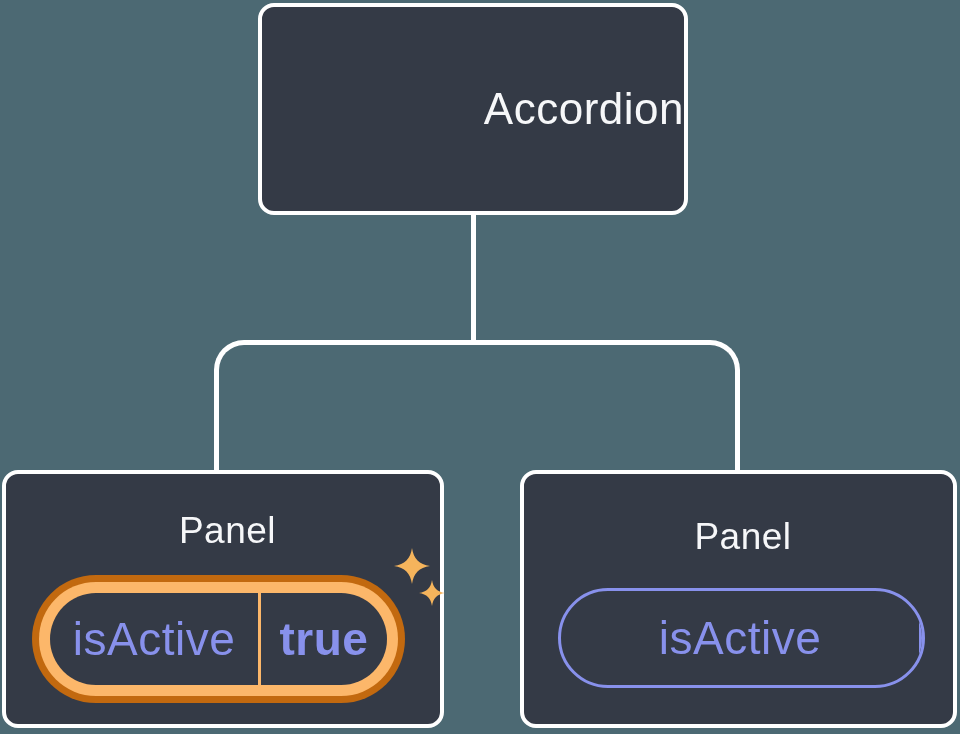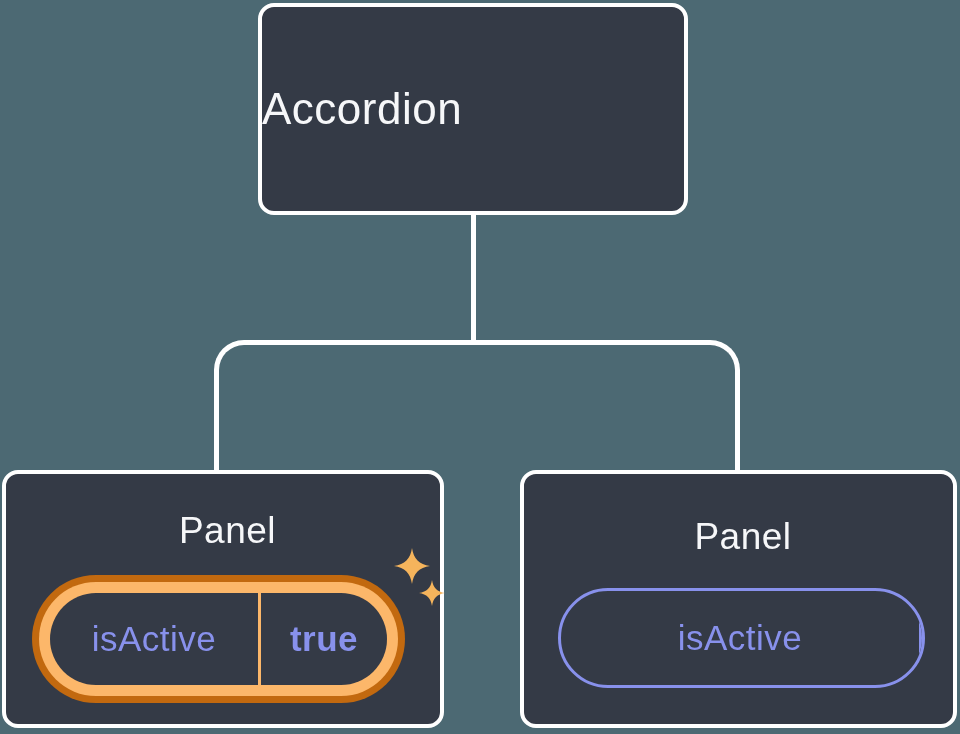--- a/index.html
+++ b/index.html
@@ -22,21 +22,21 @@
     font-family:"Liberation Sans","DejaVu Sans",sans-serif;
   }
   .node{
     position:absolute;
     background:var(--node-fill);
     border:4px solid var(--node-border);
     border-radius:16px;
   }
   .root-node{
     left:258px;top:3px;width:430px;height:212px;
-    display:flex;align-items:center;justify-content:flex-start;
+    display:flex;align-items:center;justify-content:flex-end;
   }
   .root-label{
     color:var(--title-text);
     font-size:44px;font-weight:500;letter-spacing:0.5px;
   }
   .stem{
     position:absolute;left:471px;top:213px;width:5px;height:130px;
     background:var(--connector);
   }
   .bracket{
@@ -50,21 +50,21 @@
   .panel-right{left:520px;top:470px;width:437px;height:258px;}
   .panel-title{
     position:absolute;left:9px;right:0;text-align:center;
     color:var(--title-text);
     font-size:37px;font-weight:500;letter-spacing:0.5px;
   }
   .panel-left .panel-title{top:36px;}
   .panel-right .panel-title{top:42px;}
   .pill-text{
     color:var(--prop-text);
-    font-size:35px;font-weight:400;letter-spacing:0.5px;
+    font-size:46px;font-weight:400;letter-spacing:0.5px;
     display:flex;align-items:center;justify-content:center;
   }
   .pill-text.bold{font-weight:700;}
   
   .pill-active{
     position:absolute;left:26px;top:101px;width:373px;height:128px;
     background:var(--pill-ring-outer);
     border-radius:64px;padding:7px;
   }
   .pill-active .gold-ring{

